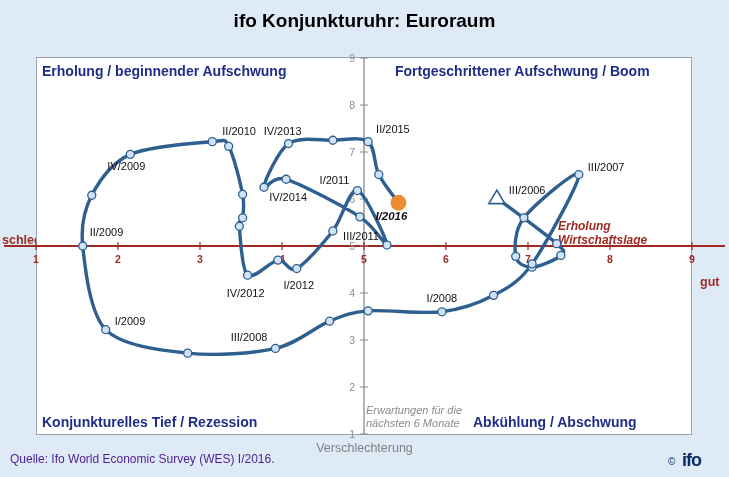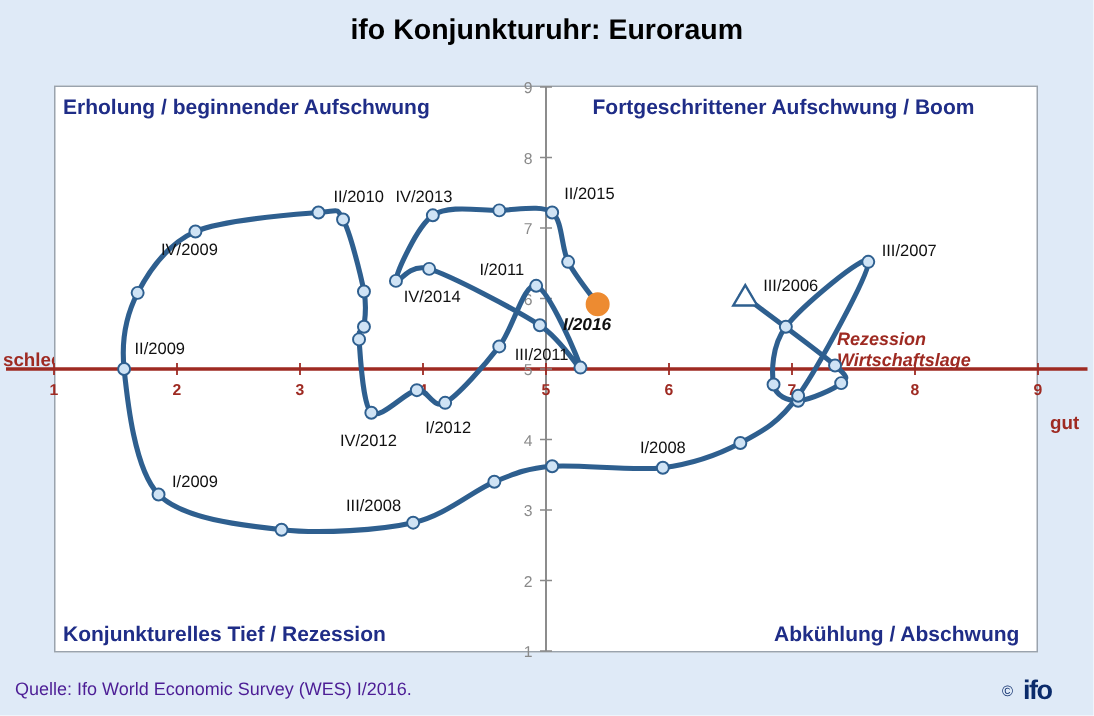--- a/index.html
+++ b/index.html
@@ -86,21 +86,21 @@
   .quad {
     position: absolute;
     font-size: 14px;
     font-weight: bold;
     color: #1F2D87;
     white-space: nowrap;
   }
   .quad-tl { left: 42px;  top: 63px; }
   .quad-tr { left: 395px; top: 63px; }
   .quad-bl { left: 42px;  top: 414px; }
-  .quad-br { left: 516px; top: 414px; }
+  .quad-br { left: 473px; top: 414px; }
 
   
   .expect-note {
     position: absolute;
     left: 366px;
     top: 404px;
     font-size: 11px;
     font-style: italic;
     color: #8a8a8a;
     line-height: 13px;
@@ -182,33 +182,38 @@
     font-family: "Liberation Sans", sans-serif;
   }
 </style>
 </head>
 <body>
 
 <div id="root">
 
   <div class="title">ifo Konjunkturuhr: Euroraum</div>
 
+  <div class="cap-bottom">Verschlechterung</div>
   <div class="cap-left">schlecht</div>
   <div class="cap-right">gut</div>
 
   <div class="plot"></div>
 
   <div class="quad quad-tl">Erholung / beginnender Aufschwung</div>
   <div class="quad quad-bl">Konjunkturelles Tief / Rezession</div>
   <div class="quad quad-tr">Fortgeschrittener Aufschwung / Boom</div>
   <div class="quad quad-br">Abkühlung / Abschwung</div>
 
+  <div class="expect-note">
+    <span>Erwartungen für die</span><br>
+    <span>nächsten 6 Monate</span>
+  </div>
 
   <div class="akt-note">
-    <span>Rezession</span><br>
+    <span>Erholung</span><br>
     <span>Wirtschaftslage</span>
   </div>
 
   <svg class="overlay" viewBox="0 0 729 477">
       <g>
         <line x1="364" y1="58" x2="364" y2="434" stroke="#8a8a8a" stroke-width="1.3"></line>
         <line x1="4" y1="246" x2="725" y2="246" stroke="#9E2A22" stroke-width="2.2"></line>
         <line x1="360" y1="434" x2="368" y2="434" stroke="#8a8a8a" stroke-width="1"></line>
         <line x1="360" y1="387" x2="368" y2="387" stroke="#8a8a8a" stroke-width="1"></line>
         <line x1="360" y1="340" x2="368" y2="340" stroke="#8a8a8a" stroke-width="1"></line>

